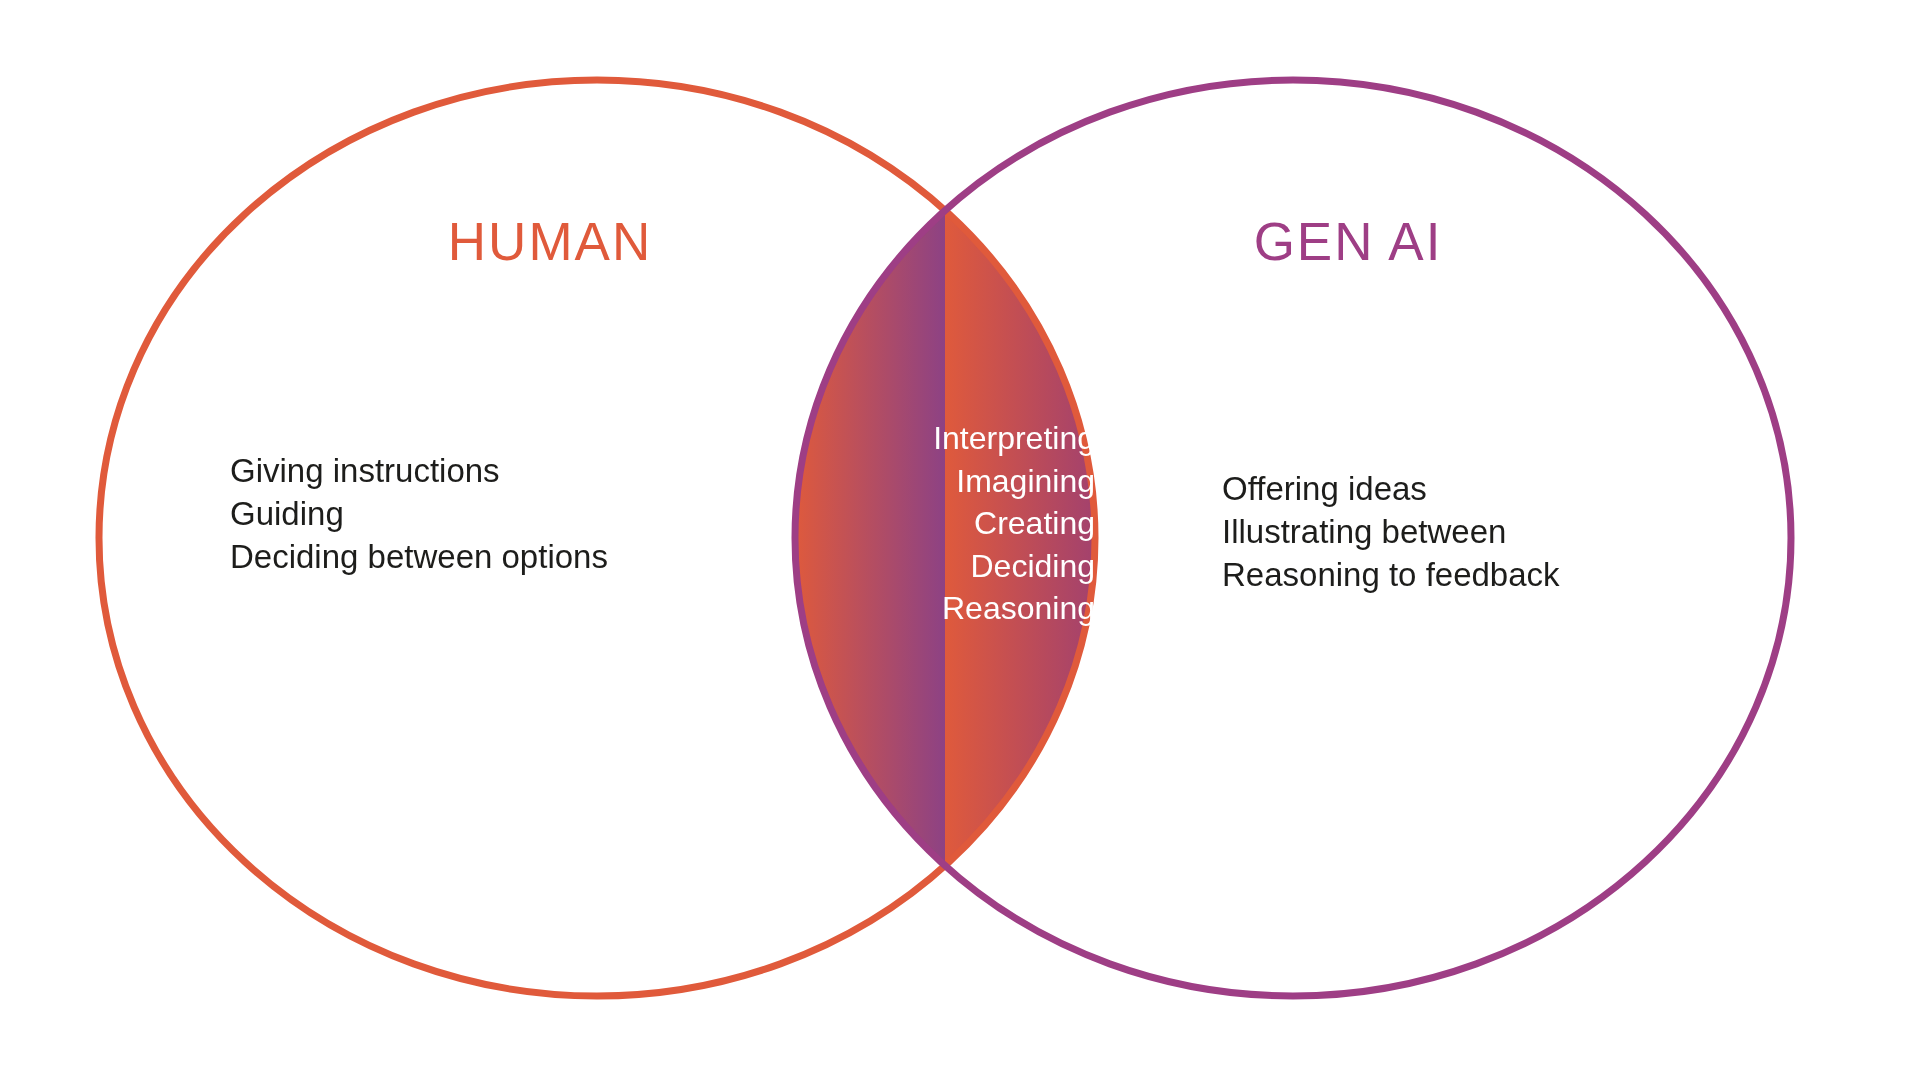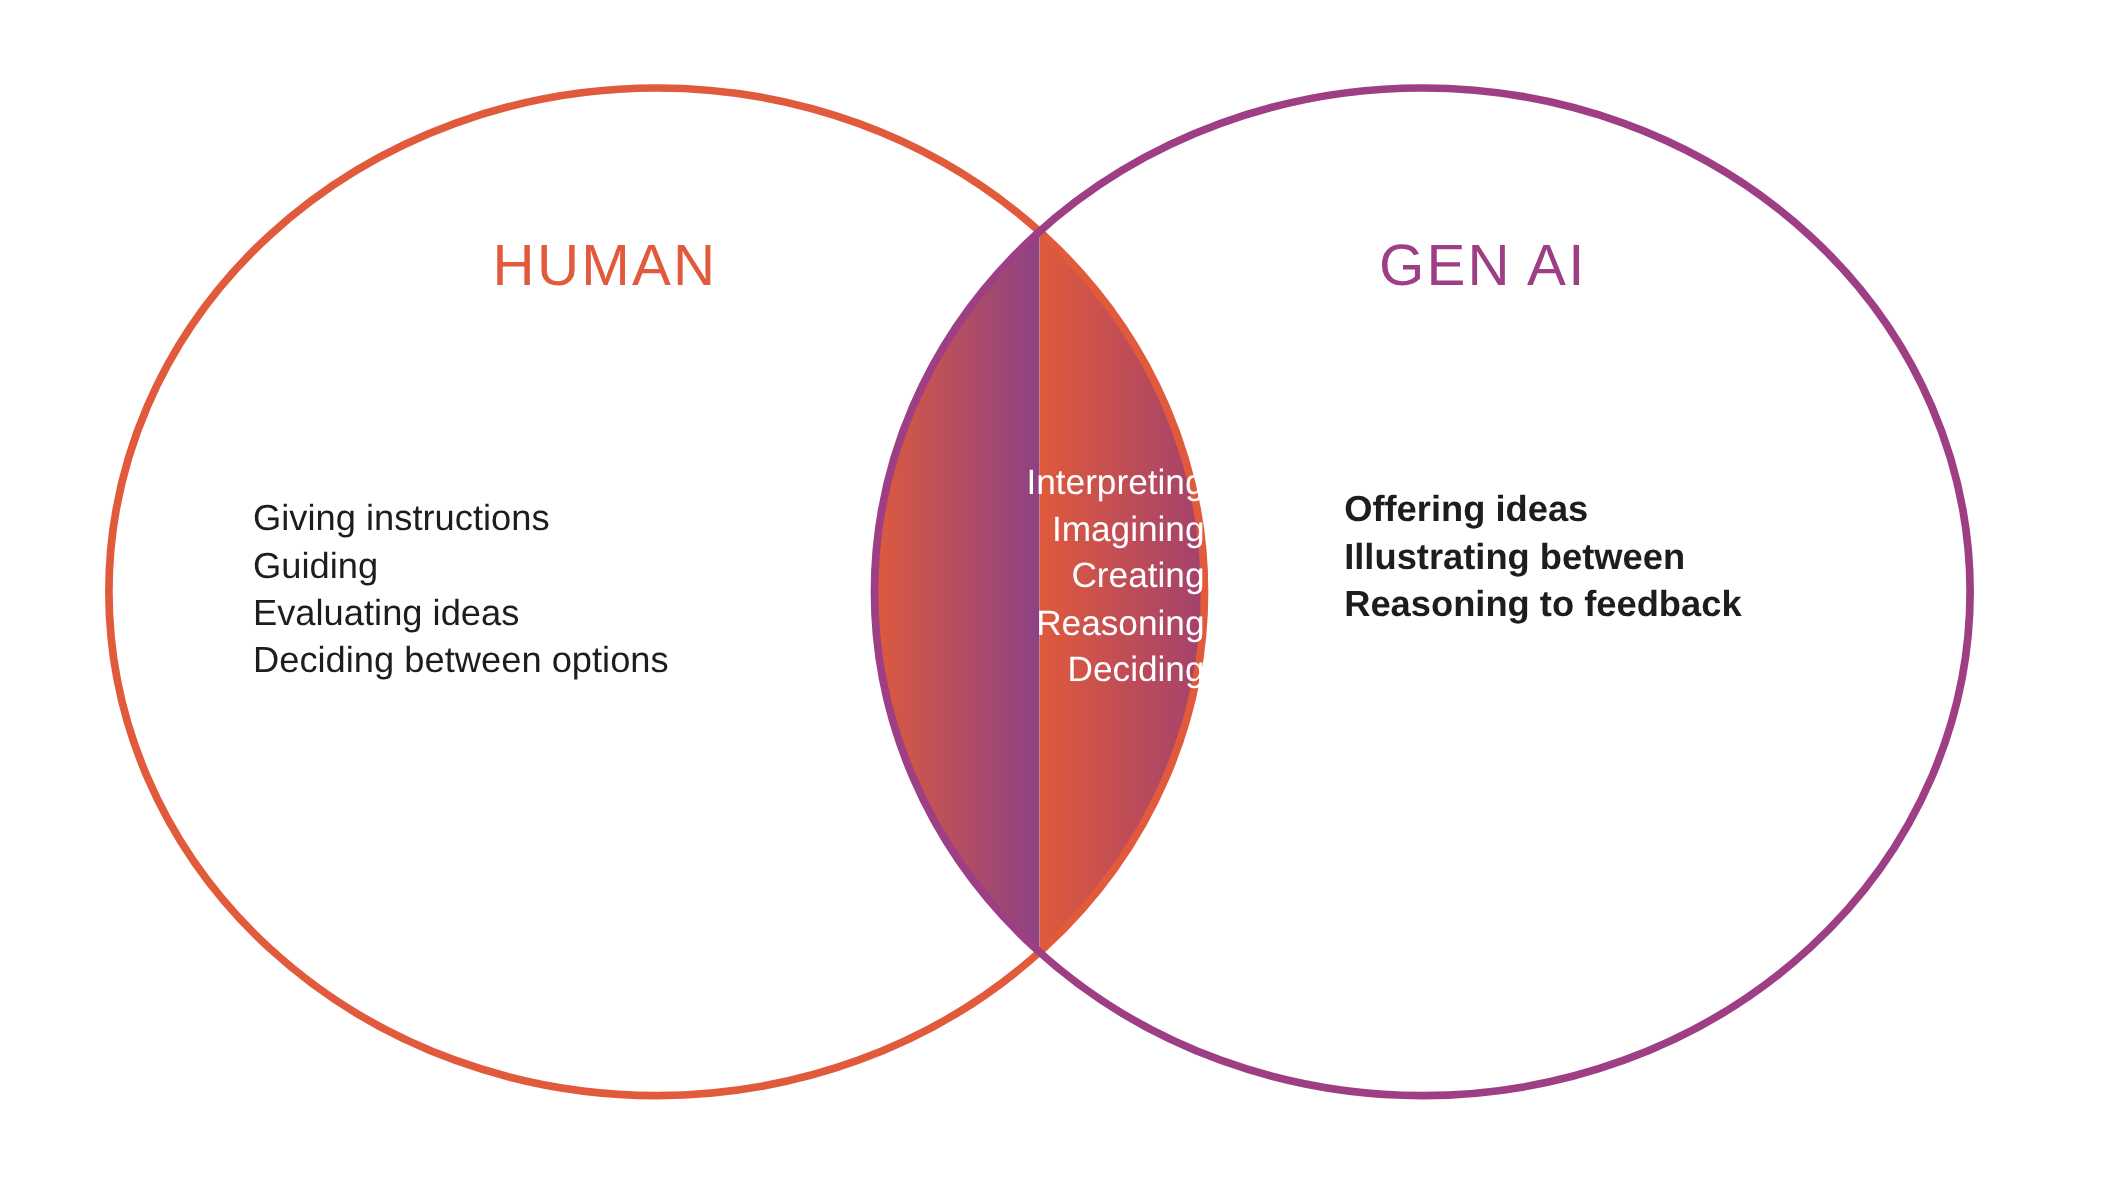--- a/index.html
+++ b/index.html
@@ -29,21 +29,21 @@
 
   .item-list {
     position: absolute;
     font-size: 33px;
     line-height: 43px;
     font-weight: 400;
     color: #1d1d1b;
     white-space: nowrap;
   }
   .list-left  { left: 230px; top: 423px; }
-  .list-right { left: 1222px; top: 441px; font-weight: bold; }
+  .list-right { left: 1222px; top: 467px; }
 
   .list-center {
     position: absolute;
     left: 795px;
     top: 417px;
     width: 300px;
     text-align: right;
     font-size: 32px;
     line-height: 42.5px;
     font-weight: 400;
@@ -84,30 +84,29 @@
     <ellipse cx="1293" cy="538" rx="498" ry="458" fill="none" stroke-width="7" stroke="#9E3E85"></ellipse>
   </svg>
 
   <div class="circle-title title-human" style="color: rgb(224, 90, 59);">HUMAN</div>
 
   <div class="circle-title title-genai" style="color: rgb(158, 62, 133);">GEN AI</div>
 
   <div class="item-list list-left" style="color: rgb(29, 29, 27); margin-top: 26px;">
     <div>Giving instructions</div>
     <div>Guiding</div>
-    <div>Evaluating ideas</div>
     <div>Deciding between options</div>
   </div>
 
   <div class="list-center" style="color: rgb(255, 255, 255);">
     <div>Interpreting</div>
     <div>Imagining</div>
     <div>Creating</div>
+    <div>Deciding</div>
     <div>Reasoning</div>
-    <div>Deciding</div>
   </div>
 
   <div class="item-list list-right" style="color: rgb(29, 29, 27);">
     <div>Offering ideas</div>
     <div>Illustrating between</div>
     <div>Reasoning to feedback</div>
   </div>
 
 </div>
 

